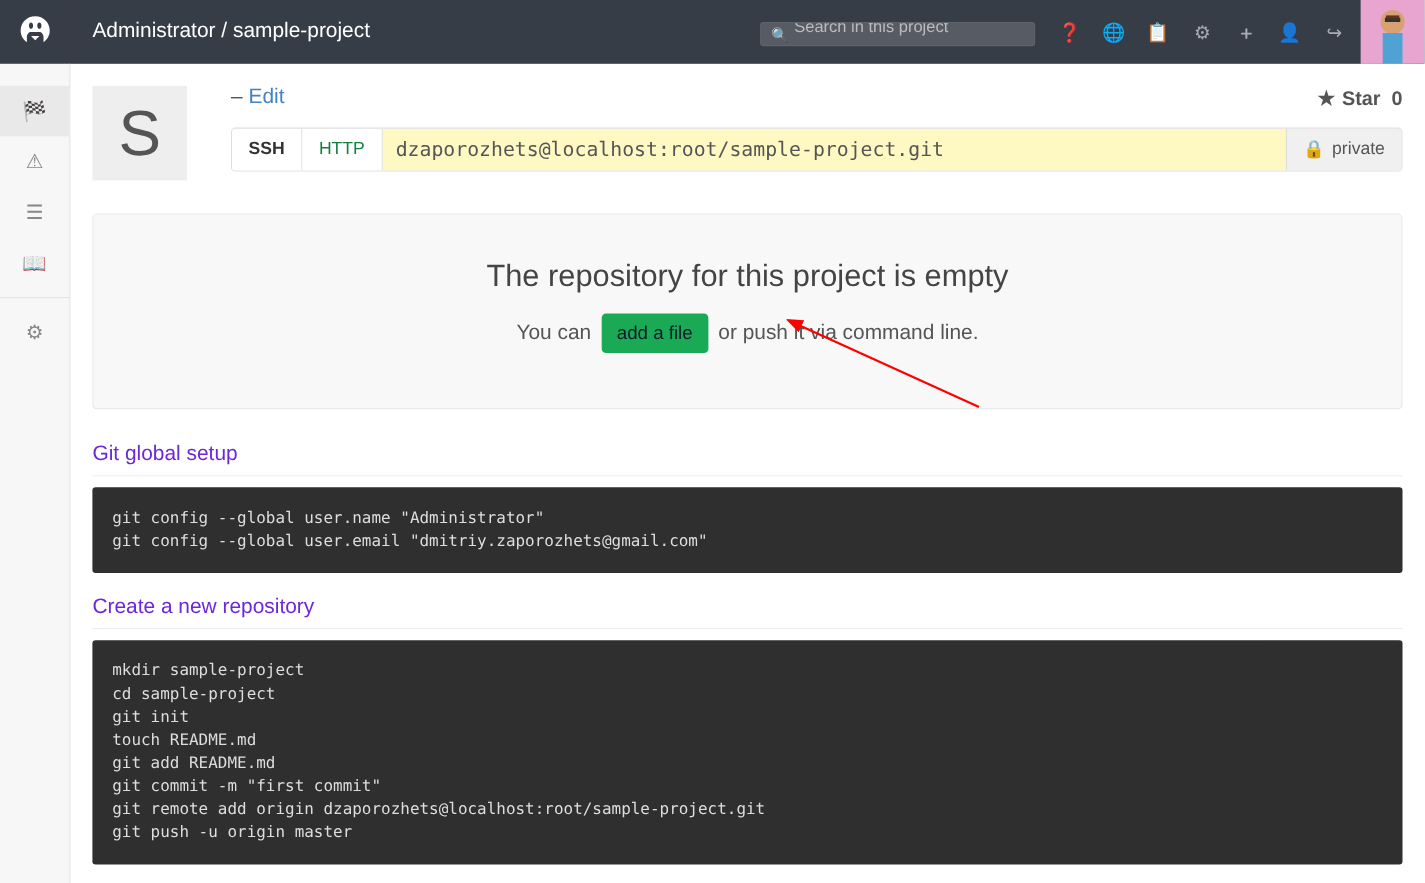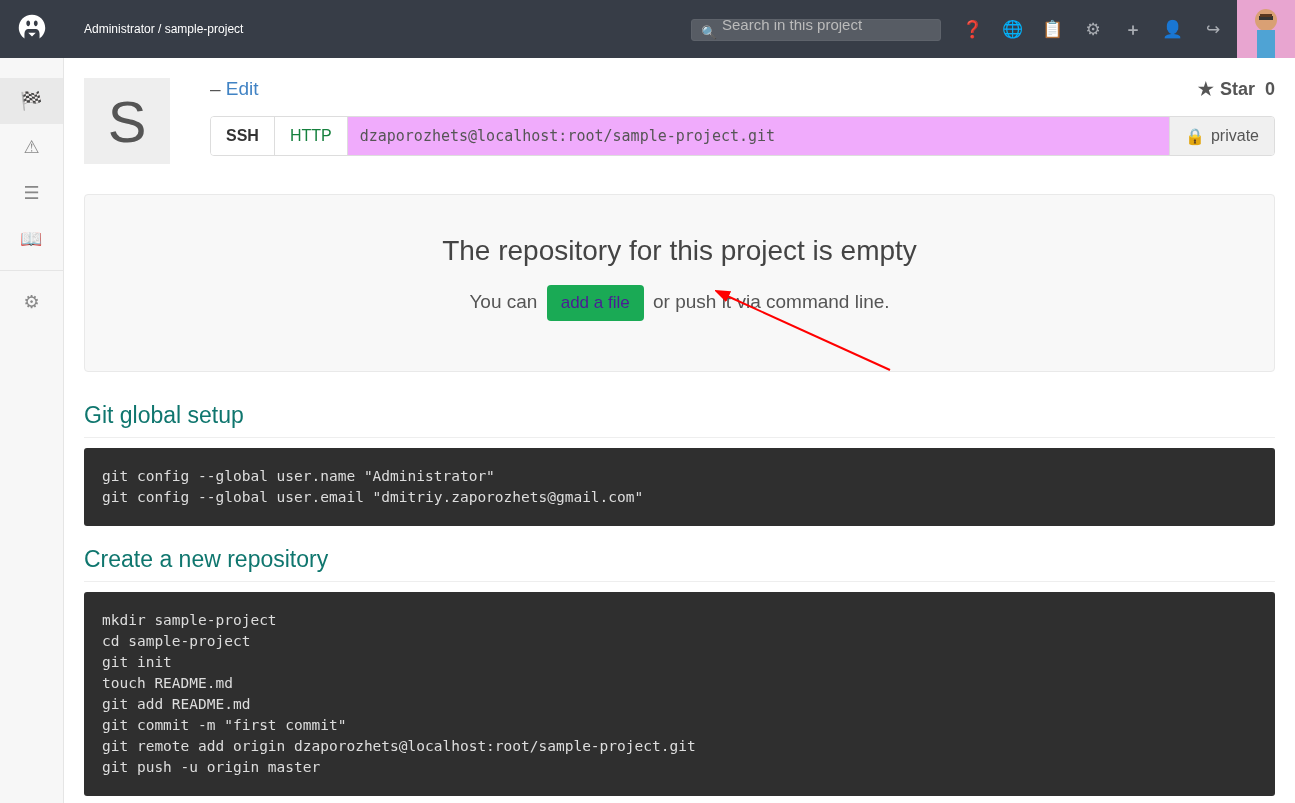--- a/index.html
+++ b/index.html
@@ -20,21 +20,21 @@
   width: 64px;
   height: 58px;
   display: flex;
   align-items: center;
   justify-content: center;
   background:#373d47;
 }
 .logo svg { width: 34px; height: 34px; fill:#fff;}
 .breadcrumb {
   color: #fff;
-  font-size: 12px;
+  font-size: 19px;
   font-weight: 400;
   margin-left: 20px;
   flex:1;
 }
 .search-wrap {
   position:relative;
 }
 .search-input {
   width: 250px;
   height: 17px;
@@ -80,39 +80,39 @@
   display:flex;align-items:center;gap:6px;font-size:18px;color:#555;cursor:pointer;font-weight:bold;
 }
 .star-btn .count{font-weight:bold;margin-left:4px;}
 .clone-row{display:flex;border:1px solid #ddd;border-radius:4px;overflow:hidden;height:40px;}
 .clone-tab{
   padding:0 15px;display:flex;align-items:center;font-size:16px;cursor:pointer;
   border-right:1px solid #ddd;color:#15803d;background:#fff;
 }
 .clone-tab.active{font-weight:bold;color:#333;background:#fff;}
 .clone-url{
-  flex:1;border:none;padding:0 12px;font-family:Menlo,Monaco,Consolas,monospace;font-size:15px;
-  color:#555;background:#f0abfc;outline:none;
+  flex:1;border:none;padding:0 12px;font-family:Menlo,Monaco,Consolas,monospace;font-size:18px;
+  color:#555;background:#fef9c3;outline:none;
 }
 .private-badge{
   padding:0 15px;display:flex;align-items:center;gap:6px;background:#f0f0f0;color:#555;
   border-left:1px solid #ddd;font-size:16px;
 }
 .empty-panel{
   background:#f8f8f8;border:1px solid #e9e9e9;border-radius:4px;
   text-align:center;padding:40px 20px 50px;margin-bottom:30px;position:relative;
 }
 .empty-title{font-size:28px;color:#444;margin-bottom:18px;}
 .empty-sub{font-size:19px;color:#555;}
 .add-file-btn{
-  display:inline-block;background:#1aaa55;color:#4c1d95;padding:8px 14px;border-radius:4px;
+  display:inline-block;background:#1aaa55;color:#0f172a;padding:8px 14px;border-radius:4px;
   font-size:17px;cursor:pointer;margin:0 4px;
 }
 .section-title{font-size:20px;font-weight:bold;margin-bottom:12px;color:#333;}
-.sub-title{font-size:23px;color:#0f766e;margin-bottom:10px;margin-top:6px;border-bottom:1px solid #eee;padding-bottom:8px;}
+.sub-title{font-size:19px;color:#6d28d9;margin-bottom:10px;margin-top:6px;border-bottom:1px solid #eee;padding-bottom:8px;}
 .code-block{
   background:#2f2f2f;color:#ddd;padding:18px;border-radius:3px;
   font-family:Menlo,Monaco,Consolas,monospace;font-size:14.5px;
   line-height:1.45;white-space:pre;overflow-x:auto;margin-bottom:20px;
 }
 .icon{font-style:normal;}
 </style>
 </head>
 <body>
 

